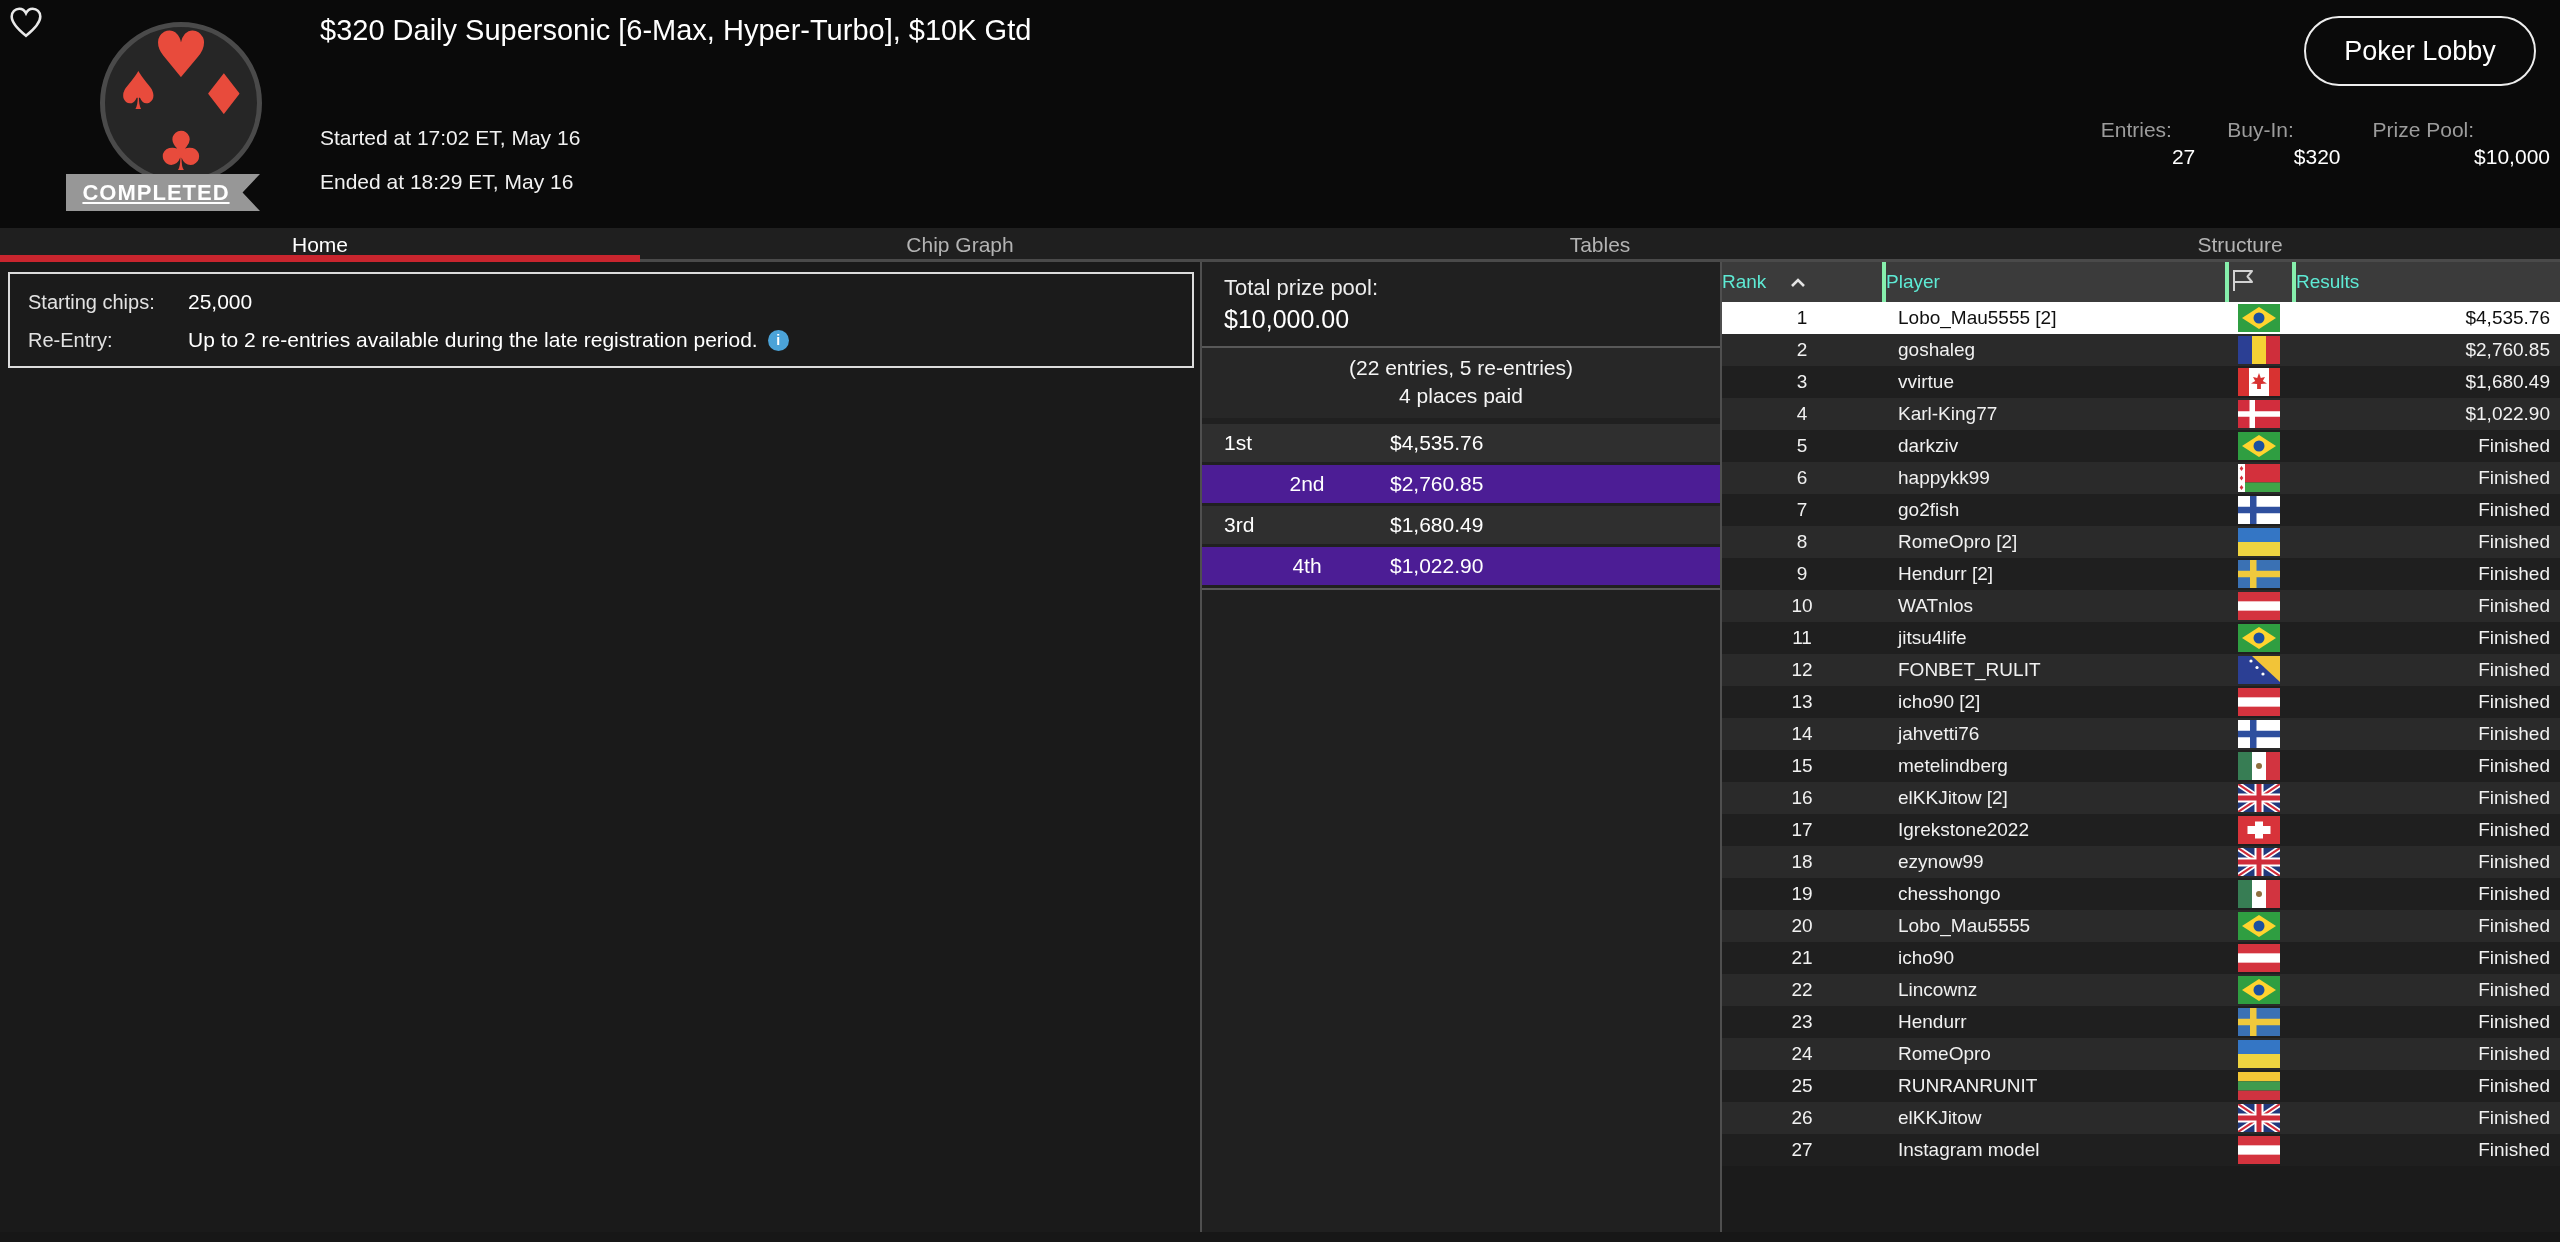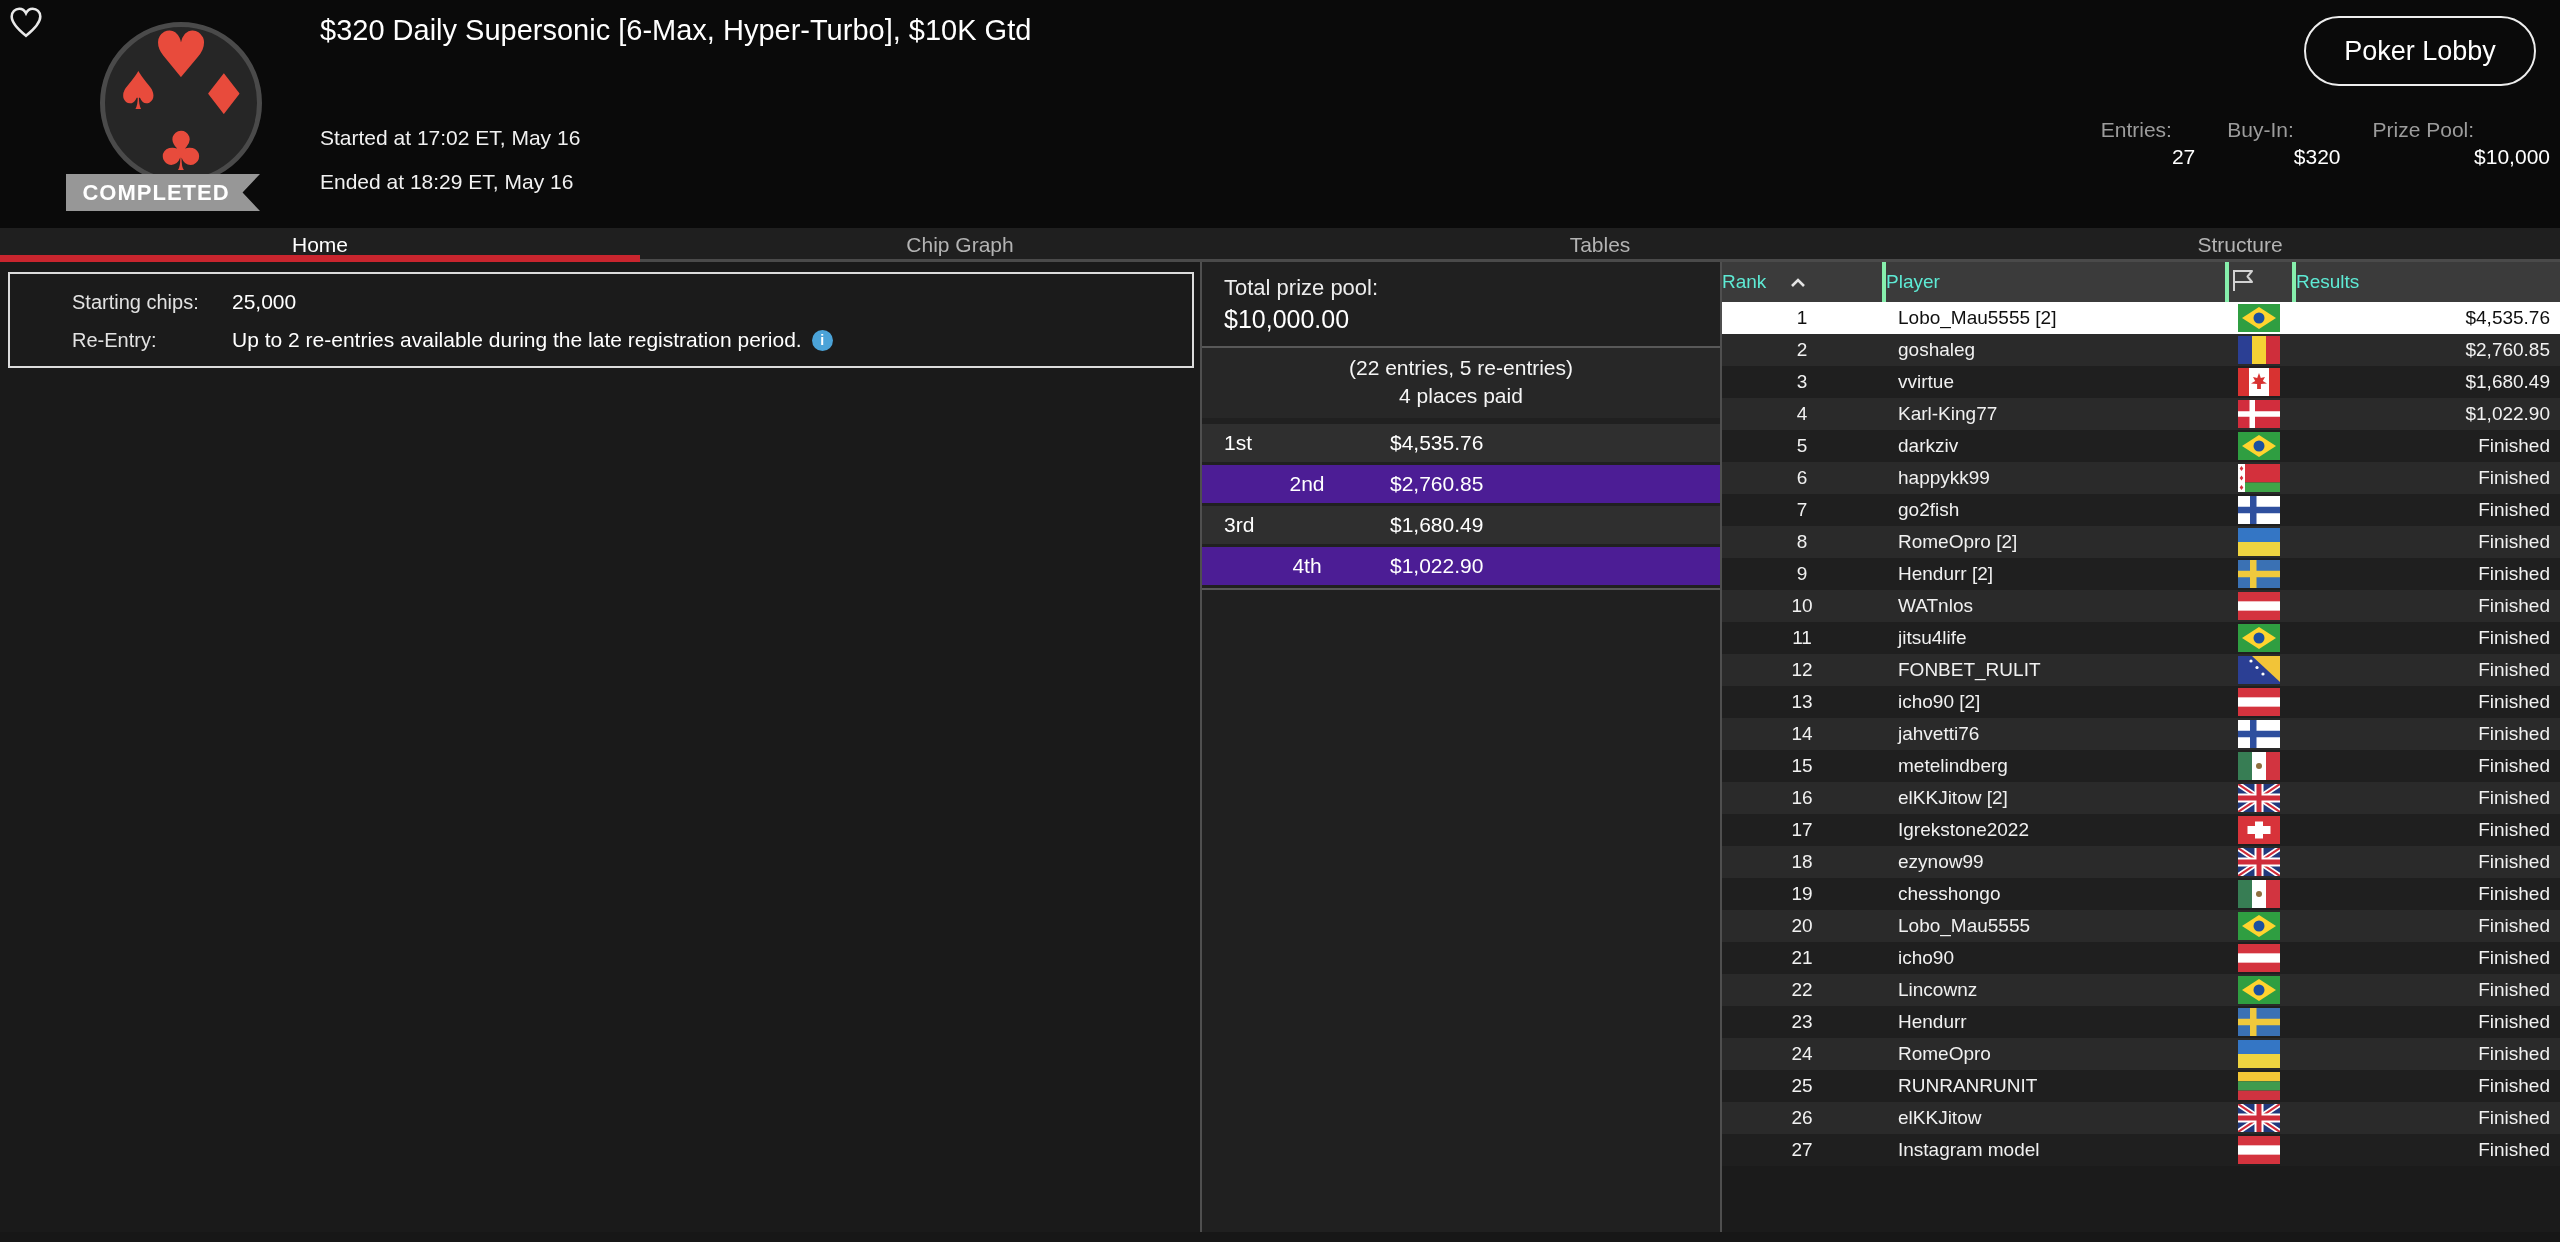--- a/index.html
+++ b/index.html
@@ -13,21 +13,21 @@
   .logo-wrap { position:absolute; left:100px; top:22px; width:162px; height:190px; }
   .logo-circle { position:relative; width:162px; height:162px; border-radius:50%; background:#262626; border:5px solid #4a4a4a; }
   .suit { position:absolute; color:#e84b3c; font-family:"DejaVu Sans", sans-serif; line-height:1; }
   .suit.heart { font-size:64px; left:50%; top:-4px; transform:translateX(-50%); }
   .suit.spade { font-size:52px; left:10px; top:38px; }
   .suit.diamond { font-size:56px; right:8px; top:40px; }
   .suit.club { font-size:54px; left:50%; bottom:0px; transform:translateX(-50%); }
   .ribbon { position:absolute; left:-34px; top:152px; width:194px; height:37px; background:#979797;
             clip-path:polygon(0 0,100% 0,91% 50%,100% 100%,0 100%);
             display:flex; align-items:center; justify-content:center; padding-right:14px;
-            color:#fff; font-size:22px; font-weight:bold; letter-spacing:1px; }
+            color:#fff; font-size:22px; font-weight:bold; letter-spacing:1px;text-decoration:underline; }
   .title-block { position:absolute; left:320px; top:14px; }
   .t-title { font-size:29px; color:#fff; }
   .t-started { position:absolute; left:320px; top:126px; font-size:21px; color:#f1f1f1; }
   .t-ended   { position:absolute; left:320px; top:170px; font-size:21px; color:#f1f1f1; }
   .lobby-btn { position:absolute; right:24px; top:16px; width:232px; height:70px; border-radius:35px;
                background:transparent; border:2.5px solid #ededed; color:#fff; font-size:27px;
                font-family:"Liberation Sans", sans-serif; cursor:pointer; }
   .stats { position:absolute; right:10px; top:118px; display:flex; gap:32px; }
   .stat { display:flex; flex-direction:row; }
   .stat .lbl { font-size:21px; color:#9c9c9c; }
@@ -44,21 +44,21 @@
   
   main { display:flex; width:100%; height:970px; }
   .vdiv { width:2px; background:#4f4f4f; }
   .col-left { width:1200px; background:#1a1a1a; position:relative; }
   .col-mid { width:518px; background:#202020; position:relative; }
   .col-right { flex:1; background:#1b1b1b; position:relative; }
 
   
   .info-box { position:absolute; left:8px; top:10px; width:1186px; height:96px; border:2px solid #dcdcdc; background:#1b1b1b; padding:9px 0 0 18px; }
   .info-row { display:flex; align-items:center; height:38px; }
-  .info-row .ilbl { width:160px; font-size:20px; color:#e2e2e2;margin-left:44px; }
+  .info-row .ilbl { width:160px; font-size:20px; color:#e2e2e2; }
   .info-row .ival { font-size:21px; color:#fff; }
   .info-i { display:inline-flex; align-items:center; justify-content:center; width:21px; height:21px;
             border-radius:50%; background:#4ba3d8; color:#fff; font-size:14px; font-weight:bold;
             margin-left:10px; cursor:pointer; font-style:normal; }
 
   
   .pz-total-label { padding:13px 0 0 22px; font-size:22px; color:#ededed; }
   .pz-total-value { padding:4px 0 12px 22px; font-size:25px; color:#fff; }
   .hdiv { height:2px; background:#585858; }
   .pz-sub { background:#272727; text-align:center; padding:6px 0 8px 0; }

